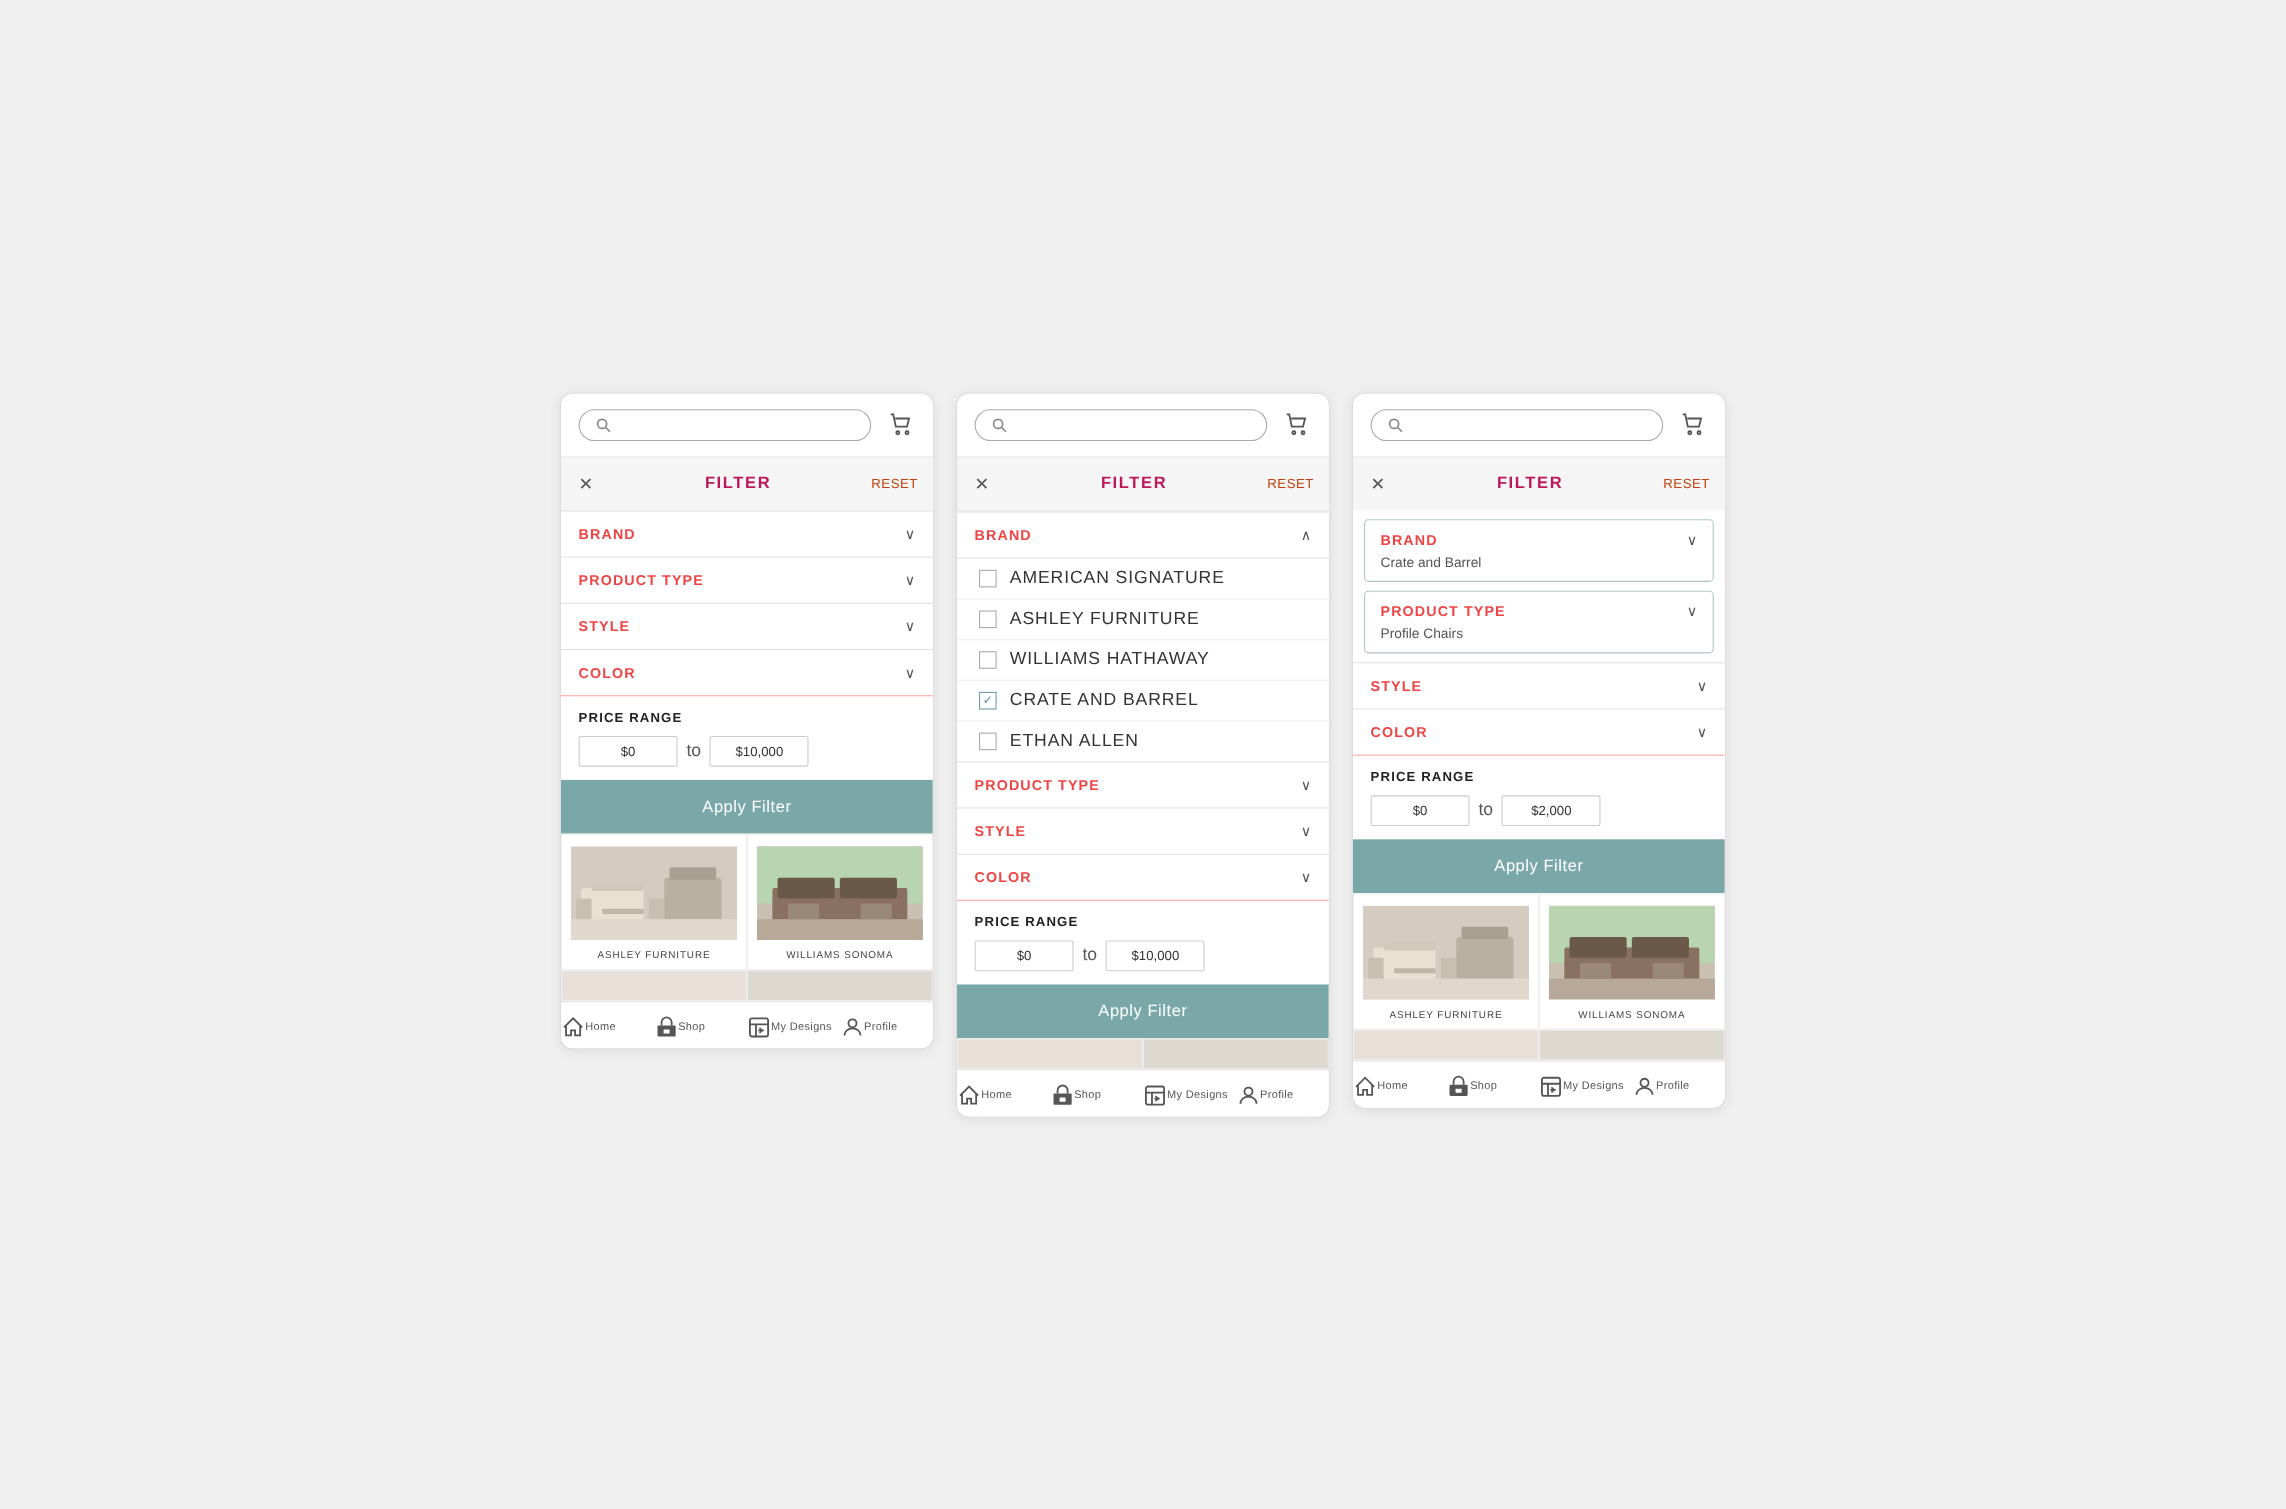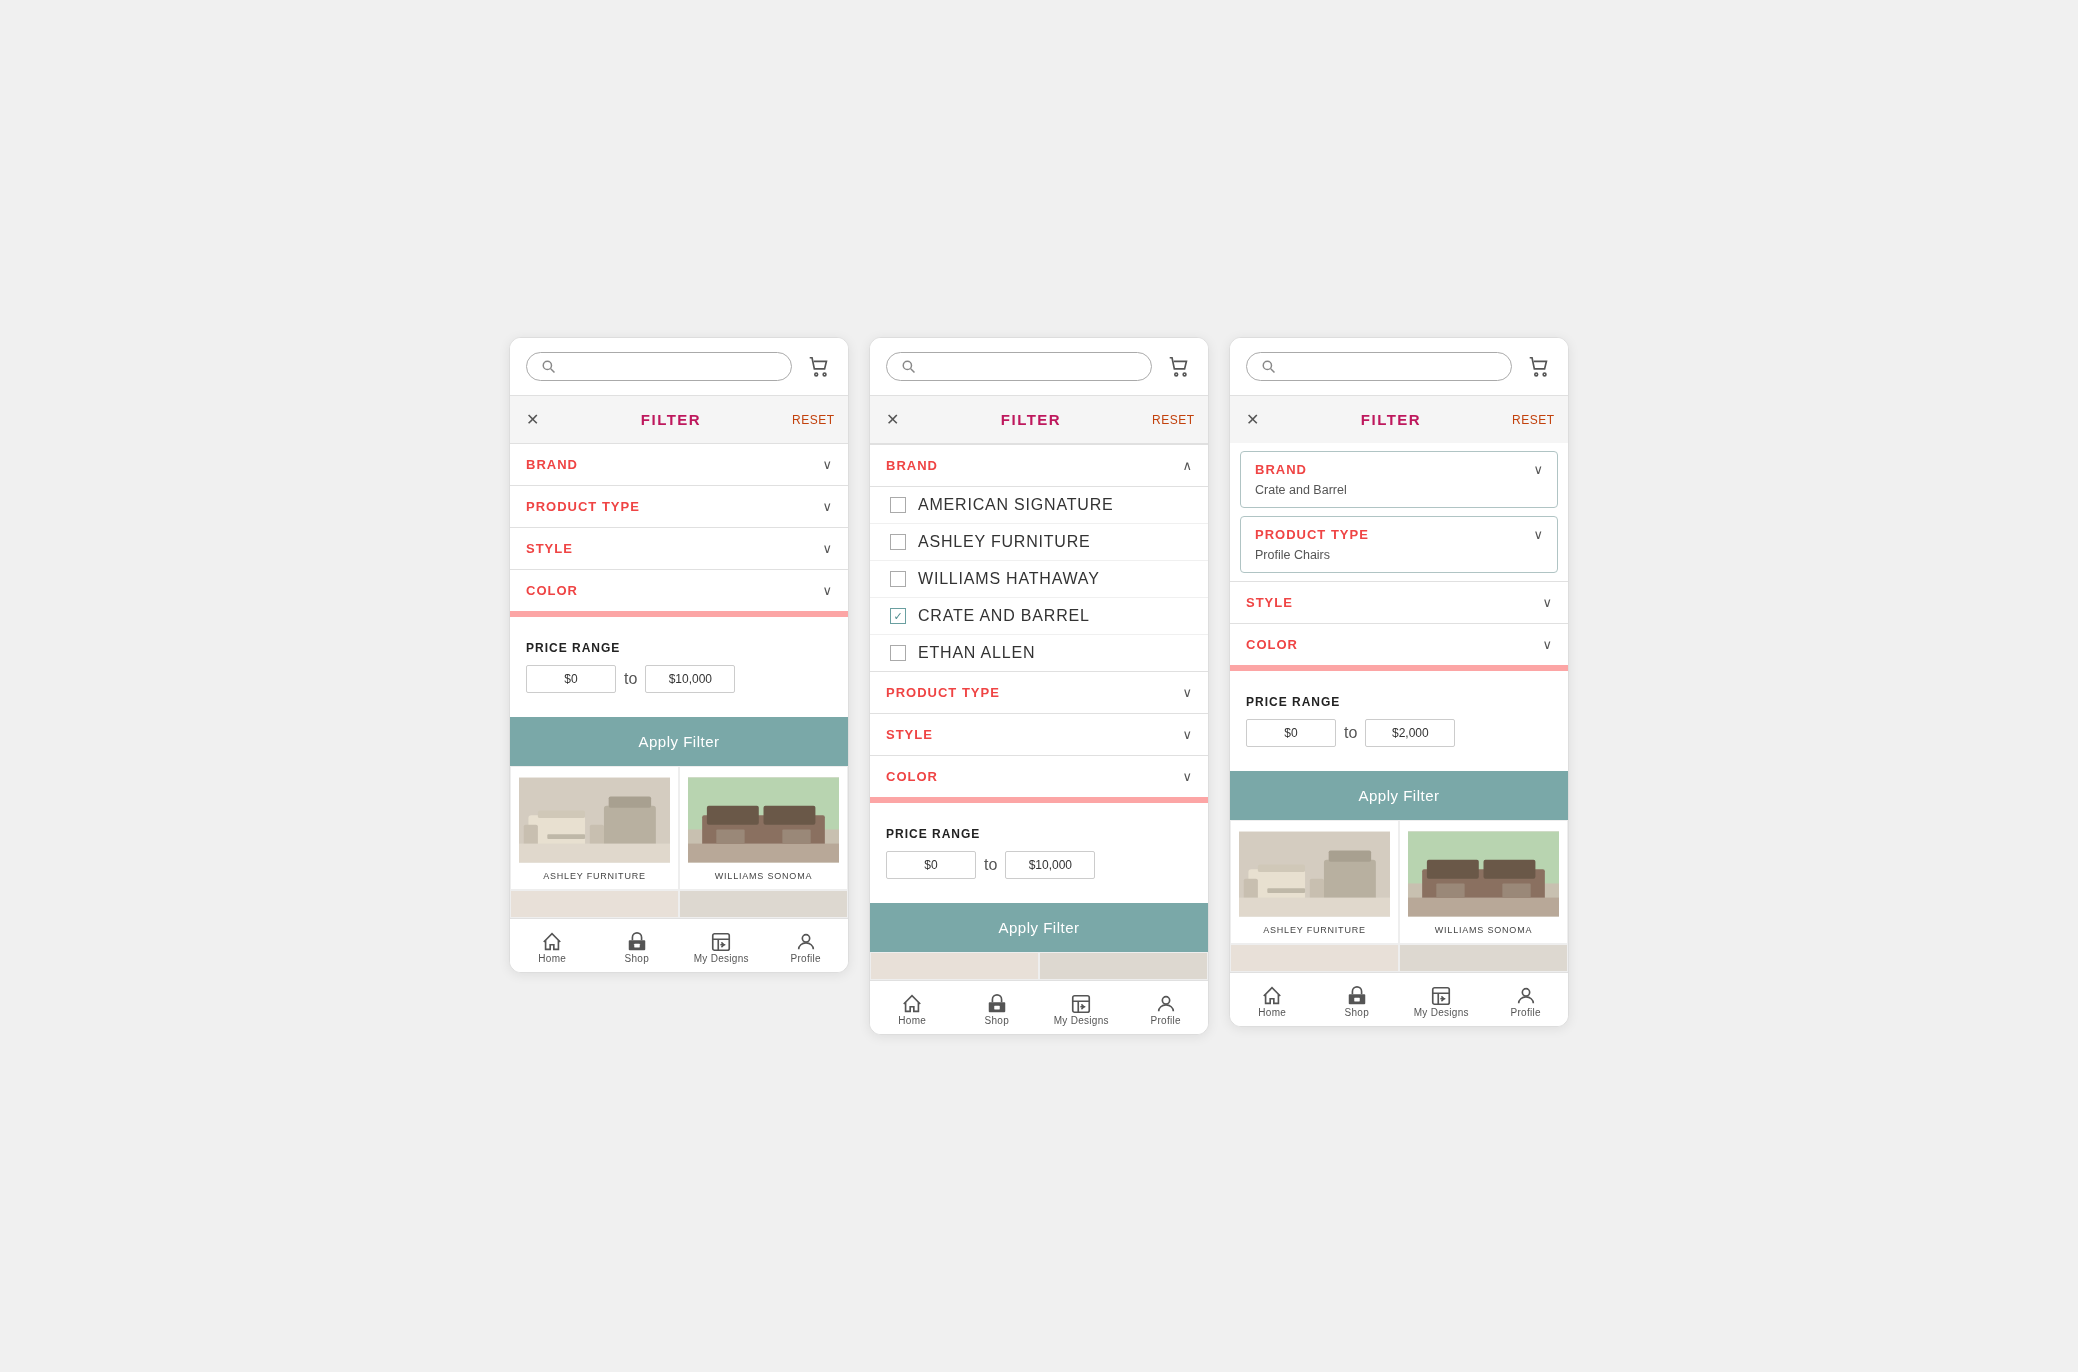--- a/index.html
+++ b/index.html
@@ -155,22 +155,22 @@
       color: #4a8a8c;
       font-size: 11px;
     }
     .cb-label {
       font-size: 16px;
       letter-spacing: 0.8px;
       color: #333;
     }
     
     .price-range-section {
-      border-top: 6px solid #fca5a5;
-      padding: 24px 16px;
+      border-top: 1px solid #fca5a5;
+      padding: 12px 16px;
     }
     .price-range-label {
       font-size: 12px;
       font-weight: 700;
       letter-spacing: 1px;
       color: #222;
       margin-bottom: 10px;
     }
     .price-inputs {
       display: flex;
@@ -223,21 +223,21 @@
     
     .bottom-nav {
       display: flex;
       background: #fff;
       border-top: 1px solid #e0e0e0;
       padding: 8px 0 4px 0;
     }
     .nav-item {
       flex: 1;
       display: flex;
-      flex-direction: column;
+      flex-direction: row;
       align-items: center;
       cursor: pointer;
       padding: 4px 0;
     }
     .nav-label {
       font-size: 10px;
       color: #555;
       letter-spacing: 0.3px;
     }
     

